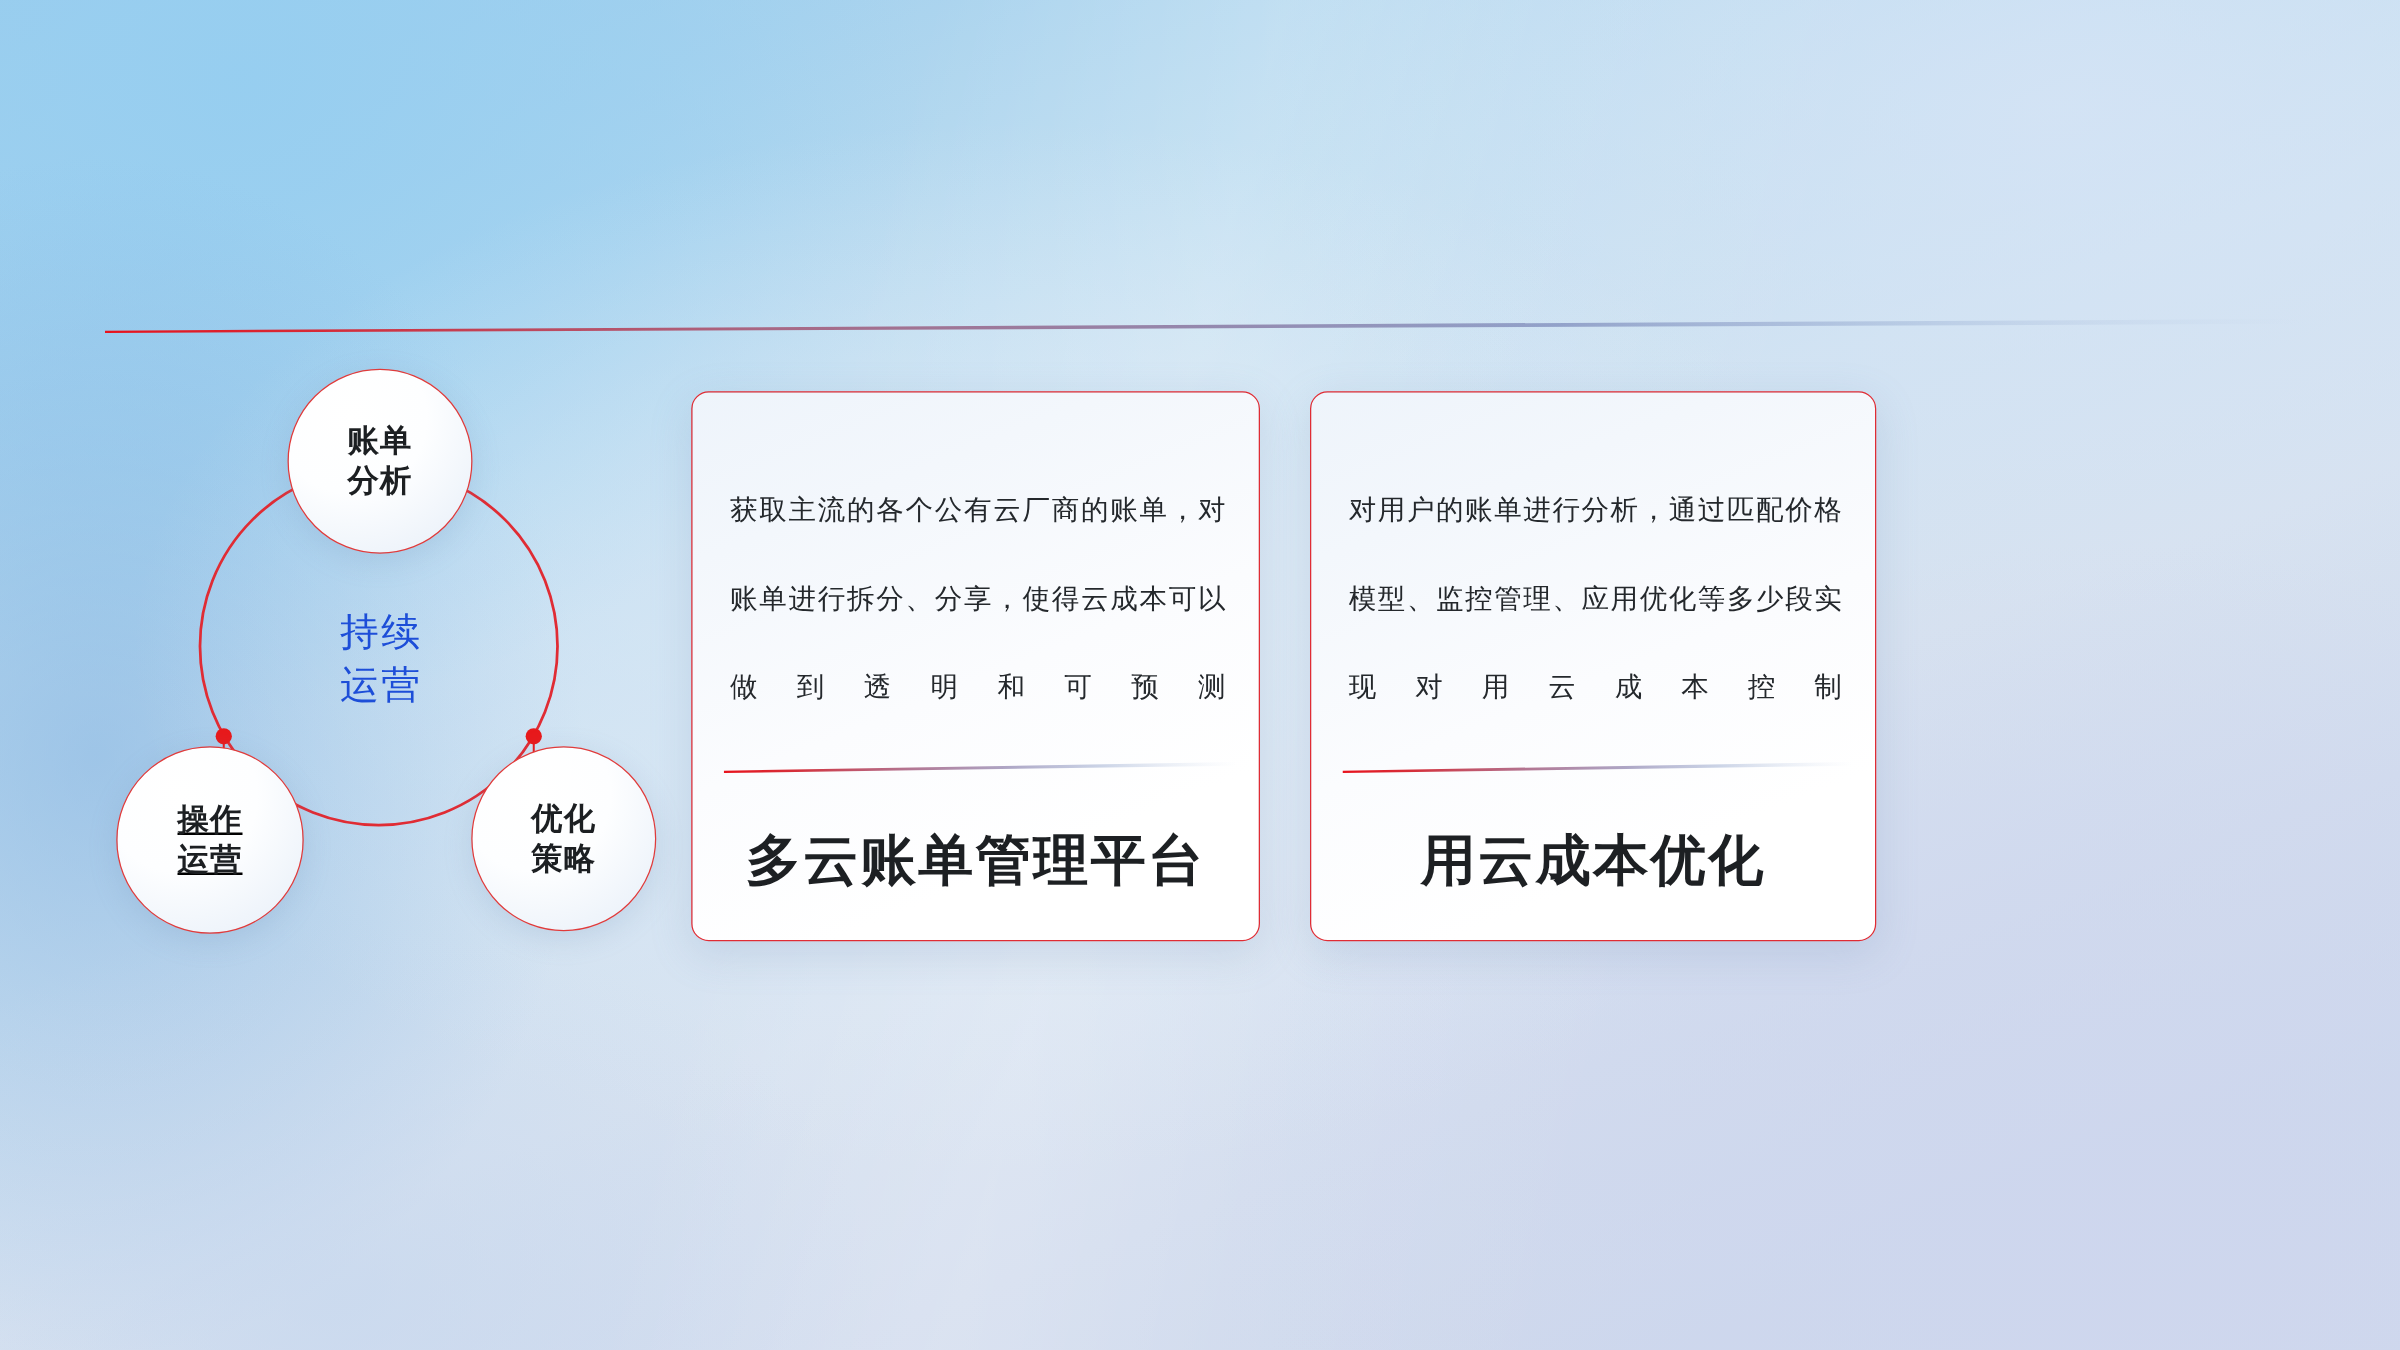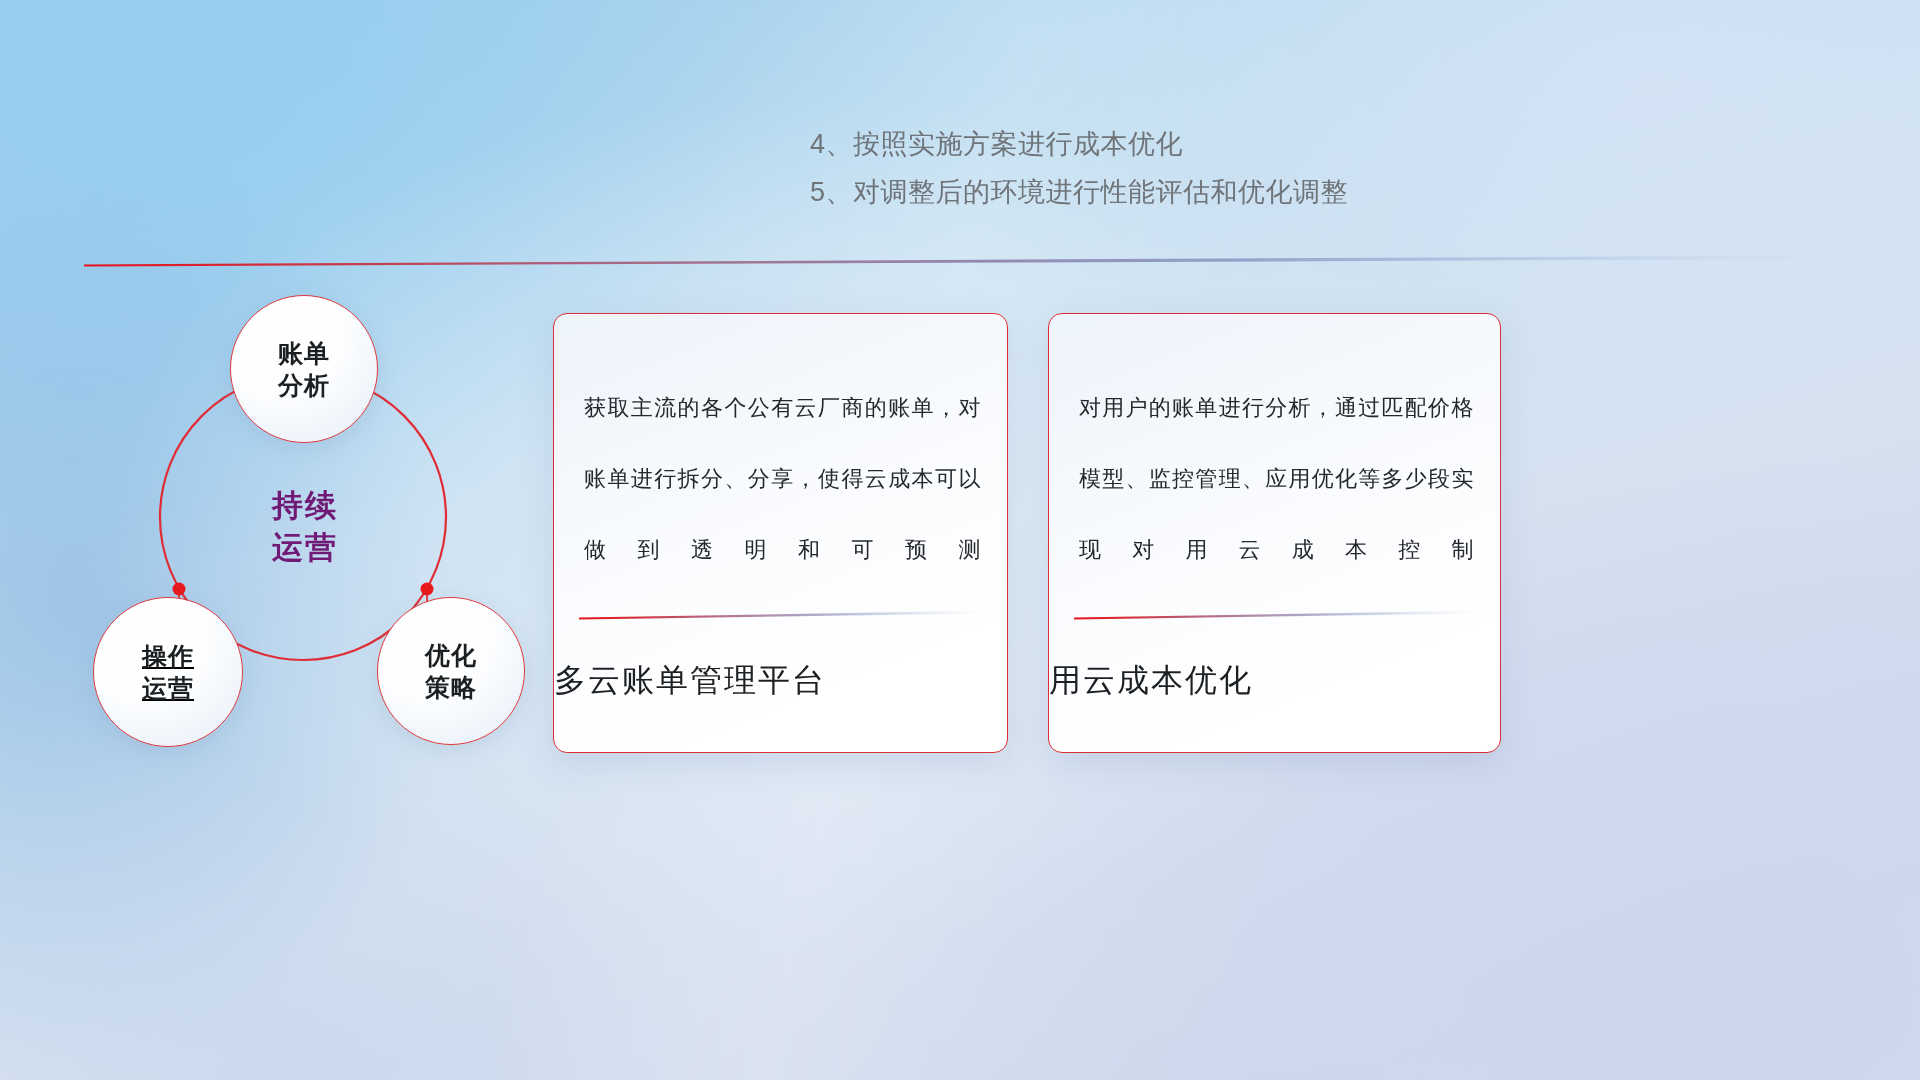--- a/index.html
+++ b/index.html
@@ -96,21 +96,21 @@
   .node-label {
     font-size:25px; font-weight:700; color:#1c1f22; line-height:32px; text-align:left;
     letter-spacing:1px;
   }
   .c-top    { left:155px; top:10px;  width:148px; height:148px; }
   .c-left   { left:18px;  top:312px; width:150px; height:150px;text-decoration:underline; }
   .c-right  { left:302px; top:312px; width:148px; height:148px; }
 
   .center-text {
     position:absolute; left:160px; top:200px; width:140px;
-    text-align:center; color:#701a75; font-weight:700;
+    text-align:center; color:#1d4ed8; font-weight:400;
     font-size:31px; line-height:42px; letter-spacing:2px;
   }
 
   
   .card {
     position:absolute; z-index:3;
     border:1.6px solid #e02c34;
     border-radius:14px;
     background:linear-gradient(158deg,
       #eef4fb 0%, #f3f7fc 22%, #fbfcfe 52%, #ffffff 78%, #ffffff 100%);
@@ -127,46 +127,42 @@
     color:#24282c;
     letter-spacing:.6px;
     text-align:justify;
     text-align-last:justify;
   }
   .card-divider {
     position:absolute; left:25px; right:18px; top:292px; height:11px;
   }
   .card-title {
     position:absolute; left:0; right:0; top:345px;
-    text-align:left;
-    font-size:32px; font-weight:400; color:#1d2023;
+    text-align:center;
+    font-size:44px; font-weight:700; color:#1d2023;
     letter-spacing:2px;
   }
 </style>
 </head>
 <body>
 
 <div id="bg">
   <div class="bg-layer bg-base"></div>
   <div class="bg-layer bg-glow-tl"></div>
   <div class="bg-layer bg-glow-ml"></div>
   <div class="bg-layer bg-glow-c"></div>
   <div class="bg-layer bg-glow-tr"></div>
   <div class="bg-layer bg-glow-br"></div>
   <div class="bg-layer bg-glow-bl"></div>
   <div class="bg-layer bg-sheen"></div>
 </div>
 
 <div id="top-lists">
 
 
-  <div class="list-col list-right">
-    <div class="list-item">4、按照实施方案进行成本优化</div>
-    <div class="list-item">5、对调整后的环境进行性能评估和优化调整</div>
-  </div>
 
 </div>
 
 <div id="top-rule">
   <svg width="1760" height="14" viewBox="0 0 1760 14" preserveAspectRatio="none">
     <defs>
       <linearGradient id="ruleGrad" x1="0" y1="0" x2="1" y2="0">
         <stop offset="0" stop-color="#e8121c" stop-opacity="1"></stop>
         <stop offset="0.10" stop-color="#d8232f" stop-opacity=".95"></stop>
         <stop offset="0.30" stop-color="#a24a68" stop-opacity=".8"></stop>

